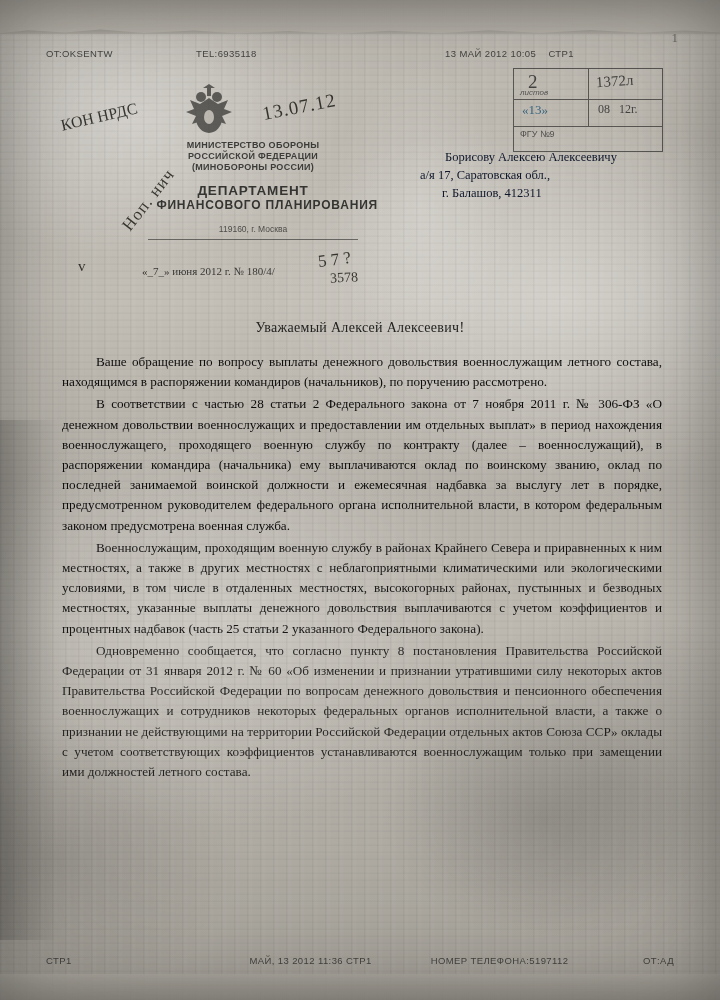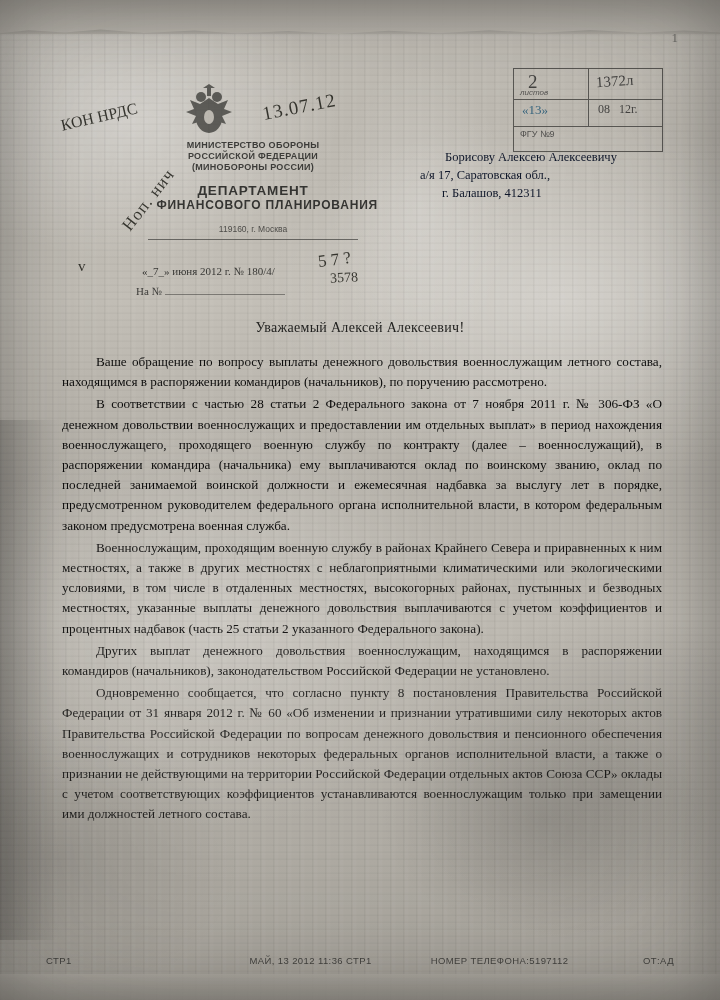--- a/index.html
+++ b/index.html
@@ -349,20 +349,29 @@
 </head>
 <body>
 
 <div class="page">
   <div class="paper"></div>
   <div class="smudge sm3"></div>
   <div class="streaks"></div>
   <div class="topband"></div>
   <div class="topedge"></div>
 
+  <div class="faxline">
+    <span class="f1">OT:OKSENTW</span>
+    <span class="f2">TEL:6935118</span>
+    <span class="f3">
+      <span>13 МАЙ 2012 10:05</span>
+      &nbsp;&nbsp;
+      <span>СТР1</span>
+    </span>
+  </div>
   <div class="corner-mark">1</div>
 
   <div class="stampbox">
     <div class="sb-row sb-r1"></div>
     <div class="sb-row sb-r2"></div>
     <div class="sb-v1"></div>
     <div class="sb-v2"></div>
     <div class="sb-num">2</div>
     <div class="sb-lbl">листов</div>
     <div class="sb-hand-right">1372л</div>
@@ -393,24 +402,20 @@
 
   <div class="letterhead">
     <div class="lh-small">МИНИСТЕРСТВО ОБОРОНЫ</div>
     <div class="lh-small">РОССИЙСКОЙ ФЕДЕРАЦИИ</div>
     <div class="lh-small">(МИНОБОРОНЫ РОССИИ)</div>
     <div class="lh-dept">ДЕПАРТАМЕНТ</div>
     <div class="lh-dept2">ФИНАНСОВОГО ПЛАНИРОВАНИЯ</div>
     <div class="lh-addr">119160, г. Москва</div>
     <div class="lh-rule"></div>
     <div class="lh-date">«_7_» июня 2012 г. № 180/4/</div>
-    <div class="lh-na">
-      <span>На №</span>
-      <span class="ul"></span>
-    </div>
   </div>
 
   <div class="addressee">
     <div>Борисову Алексею Алексеевичу</div>
     <div class="l2">а/я 17, Саратовская обл.,</div>
     <div class="l3">г. Балашов, 412311</div>
   </div>
 
   <div class="hand hand-date">13.07.12</div>
   <div class="hand hand-note1">КОН НРДС</div>
@@ -418,21 +423,20 @@
   <div class="hand hand-sq">5 7 ?</div>
   <div class="hand hand-num">3578</div>
   <div class="hand hand-check">v</div>
 
   <div class="salutation">Уважаемый Алексей Алексеевич!</div>
 
   <div class="body">
     <p class="fade1">Ваше обращение по вопросу выплаты денежного довольствия военнослужащим летного состава, находящимся в распоряжении командиров (начальников), по поручению рассмотрено.</p>
     <p class="fade1">В соответствии с частью 28 статьи 2 Федерального закона от 7 ноября 2011 г. № 306-ФЗ «О денежном довольствии военнослужащих и предоставлении им отдельных выплат» в период нахождения военнослужащего, проходящего военную службу по контракту (далее – военнослужащий), в распоряжении командира (начальника) ему выплачиваются оклад по воинскому званию, оклад по последней занимаемой воинской должности и ежемесячная надбавка за выслугу лет в порядке, предусмотренном руководителем федерального органа исполнительной власти, в котором федеральным законом предусмотрена военная служба.</p>
     <p class="fade2">Военнослужащим, проходящим военную службу в районах Крайнего Севера и приравненных к ним местностях, а также в других местностях с неблагоприятными климатическими или экологическими условиями, в том числе в отдаленных местностях, высокогорных районах, пустынных и безводных местностях, указанные выплаты денежного довольствия выплачиваются с учетом коэффициентов и процентных надбавок (часть 25 статьи 2 указанного Федерального закона).</p>
-    <p class="fade3">Других выплат денежного довольствия военнослужащим, находящимся в распоряжении командиров (начальников), законодательством Российской Федерации не установлено.</p>
     <p class="fade4">Одновременно сообщается, что согласно пункту 8 постановления Правительства Российской Федерации от 31 января 2012 г. № 60 «Об изменении и признании утратившими силу некоторых актов Правительства Российской Федерации по вопросам денежного довольствия и пенсионного обеспечения военнослужащих и сотрудников некоторых федеральных органов исполнительной власти, а также о признании не действующими на территории Российской Федерации отдельных актов Союза ССР» оклады с учетом соответствующих коэффициентов устанавливаются военнослужащим только при замещении ими должностей летного состава.</p>
   </div>
 
   <div class="smudge sm1"></div>
   <div class="smudge sm2"></div>
 
   <div class="footer">
     <span class="foot-left">СТР1</span>
     <span class="foot-mid">МАЙ, 13 2012 11:36  СТР1</span>
     <span class="foot-mid">НОМЕР ТЕЛЕФОНА:5197112</span>

